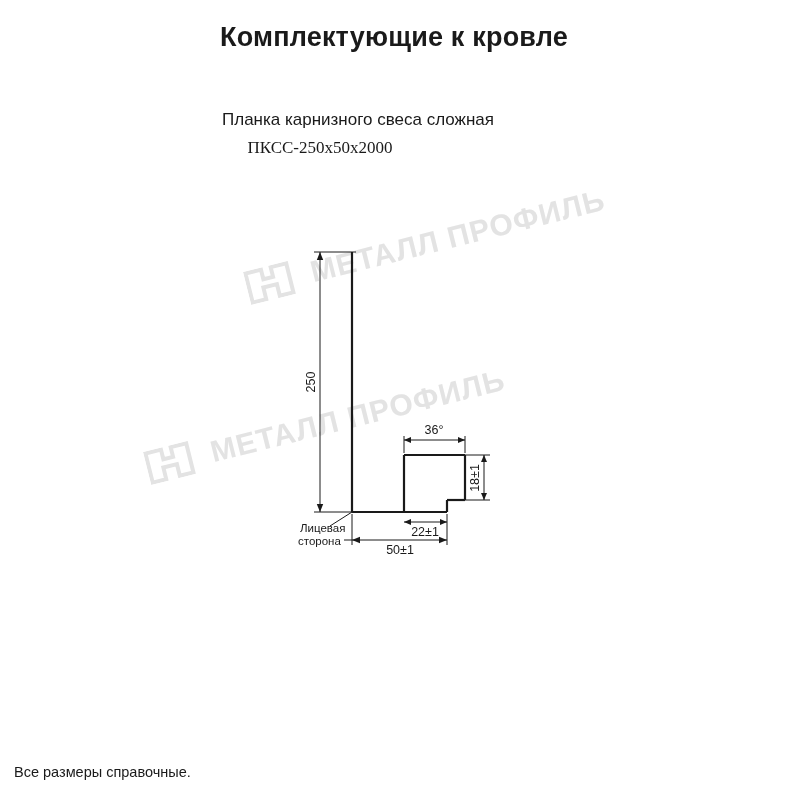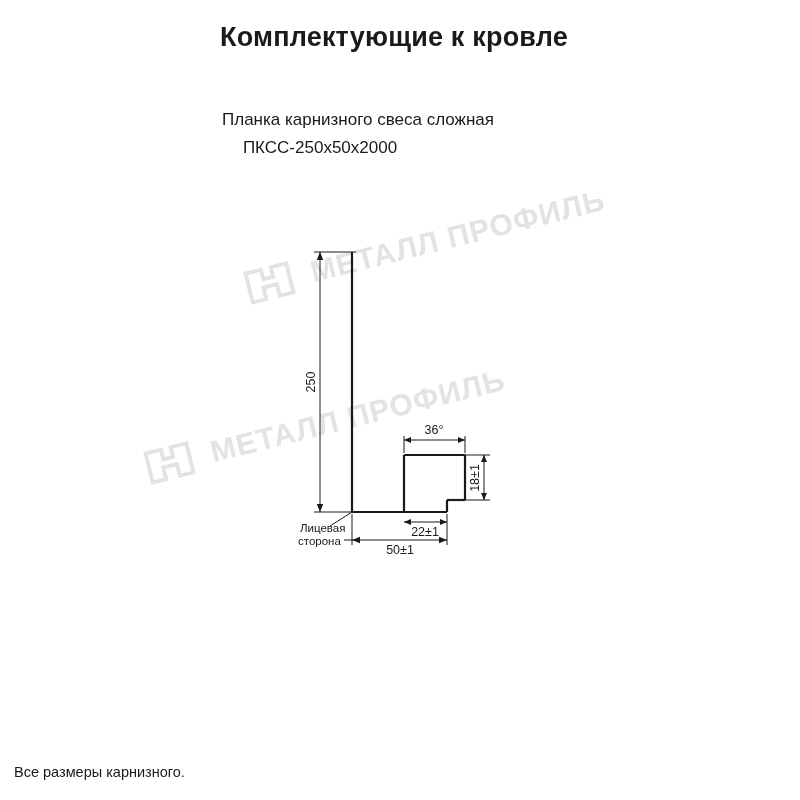--- a/index.html
+++ b/index.html
@@ -37,20 +37,21 @@
     text-align: center;
     font-size: 17px;
   }
   .subtitle2 {
     position: absolute;
     top: 138px;
     left: 0;
     width: 640px;
     text-align: center;
     font-size: 17px;
+    font-family: Liberation Serif, serif;
   }
   .drawing {
     position: absolute;
     top: 200px;
     left: 0;
     width: 800px;
     height: 420px;
   }
   .footnotes {
     position: absolute;
@@ -191,16 +192,16 @@
         <text x="298" y="345" font-size="11.5" text-anchor="start">сторона</text>
       </g>
 
       <g>
         <line x1="352" y1="340" x2="344" y2="340" stroke="#1a1a1a" stroke-width="1"></line>
       </g>
     </svg>
   </div>
 
   <div class="footnotes">
-    <div>Все размеры карнизного.</div>
+    <div>Все размеры справочные.</div>
   </div>
 
 </div>
 
 </body></html>

